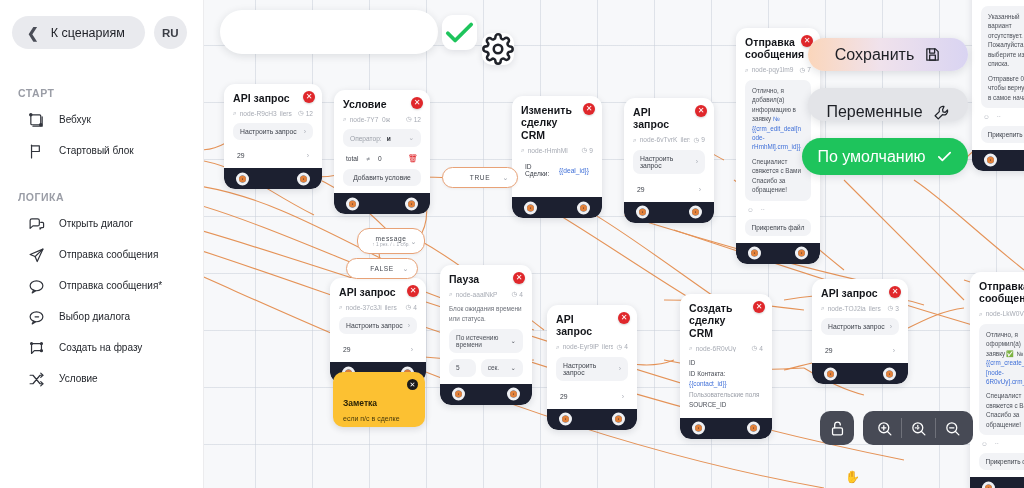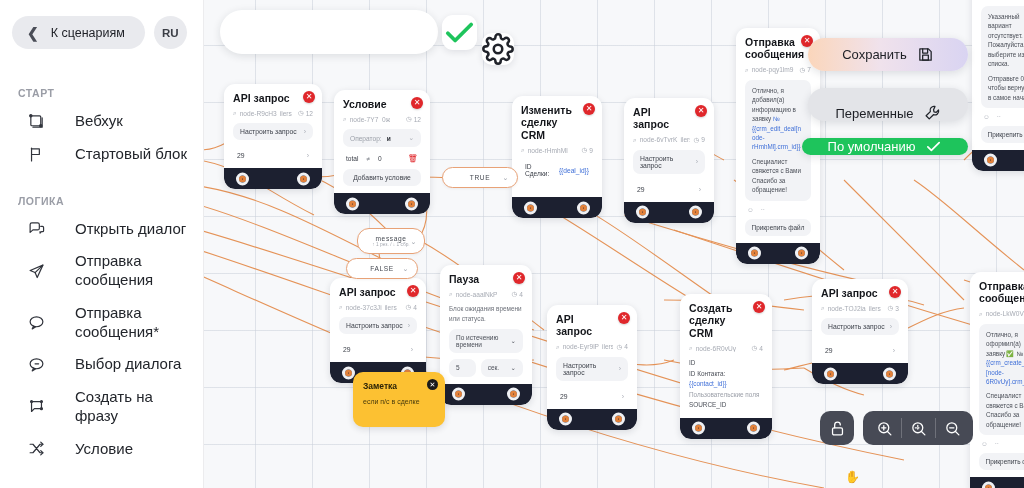--- a/index.html
+++ b/index.html
@@ -34,21 +34,21 @@
   .sec-title {
     font-size: 10.5px; letter-spacing: .5px; color: #9a9da6; font-weight: 600;
     padding: 0 0 0 18px; margin-top: 24px; margin-bottom: 6px;
   }
   #sidebar .sec-title.first { margin-top: 38px; }
   .nav-item {
     display: flex; align-items: center; gap: 14px;
     padding: 7px 10px 7px 28px; cursor: pointer;
   }
   .nav-item .ic { width: 17px; height: 17px; flex: 0 0 17px; color: #31343c; display:block; }
-  .nav-item .nlabel { font-size: 15px; color: #23262c; line-height: 1.25; margin-left: 16px; }
+  .nav-item .nlabel { font-size: 10px; color: #23262c; line-height: 1.25; }
 
   
   #canvas {
     position: absolute; left: 204px; top: 0; width: 820px; height: 488px;
     background-color: #f7f8fa;
     background-image:
       linear-gradient(to right, rgba(203,208,218,.55) 1px, transparent 1px),
       linear-gradient(to bottom, rgba(203,208,218,.55) 1px, transparent 1px);
     background-size: 57px 57px;
     background-position: -6px -12px;
@@ -140,21 +140,21 @@
     background: #1c2030; border: 3px solid #f0f1f4;
     box-shadow: inset 0 0 0 3px #e2823c;
     cursor: pointer;
   }
   .port.l { left: 12px; }
   .port.r { right: 12px; }
 
   
   .note {
     position: absolute; background: #fcc132; border-radius: 10px;
-    padding: 9px 10px; box-shadow: 0 2px 7px rgba(25,30,45,.14); margin-left: 20px;
+    padding: 26px 10px; box-shadow: 0 2px 7px rgba(25,30,45,.14);
   }
   .note .nt { font-size: 8.5px; font-weight: 700; color: #2a2206; }
   .note .nb { font-size: 7px; color: #4a3c0c; margin-top: 7px; }
   .note .x {
     position: absolute; right: 7px; top: 7px; width: 11px; height: 11px; border-radius: 50%;
     background: #1b1b1b; color: #fff; font-size: 7px; display: flex;
     align-items: center; justify-content: center; cursor: pointer;
   }
 
   
@@ -186,32 +186,32 @@
     background: #fff; border-radius: 10px; box-shadow: 0 2px 7px rgba(25,30,45,.11);
     display: flex; align-items: center; justify-content: center; cursor: pointer;
   }
 
   
   .fab {
     position: absolute; display: flex; align-items: center; justify-content: center;
     gap: 10px; border-radius: 22px; cursor: pointer; z-index: 30;
     box-shadow: 0 2px 9px rgba(25,30,45,.13);
   }
-  .fab .flabel { font-size: 13px; font-weight: 500; }
+  .fab .flabel { font-size: 16px; font-weight: 500; }
   .fab-save {
     left: 808px; top: 38px; width: 160px; height: 33px;
     background: linear-gradient(90deg,#fbd6bb 0%,#f0e2ec 45%,#d9d4f2 100%);
     color: #1d1f25;
   }
   .fab-vars {
     left: 808px; top: 88px; width: 160px; height: 33px;
     background: #e3e4e8; color: #1d1f25; align-items: flex-end;
   }
   .fab-default {
-    left: 802px; top: 138px; width: 166px; height: 17px;
+    left: 802px; top: 138px; width: 166px; height: 37px;
     background: #1ec45c; color: #ffffff;
   }
   .fab .ficon { width: 17px; height: 17px; display: block; }
 
   
   .zoom-wrap { position: absolute; left: 820px; top: 411px; display: flex; gap: 9px; z-index: 30; }
   .lock-btn {
     width: 34px; height: 34px; border-radius: 10px; background: #474a55;
     display: flex; align-items: center; justify-content: center; cursor: pointer;
   }

